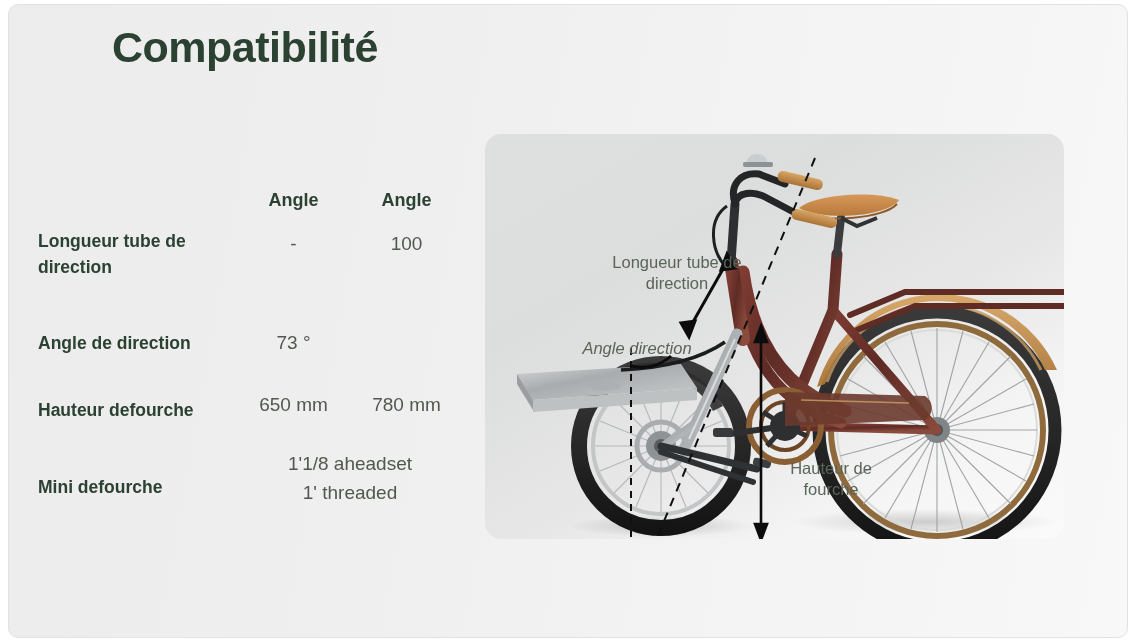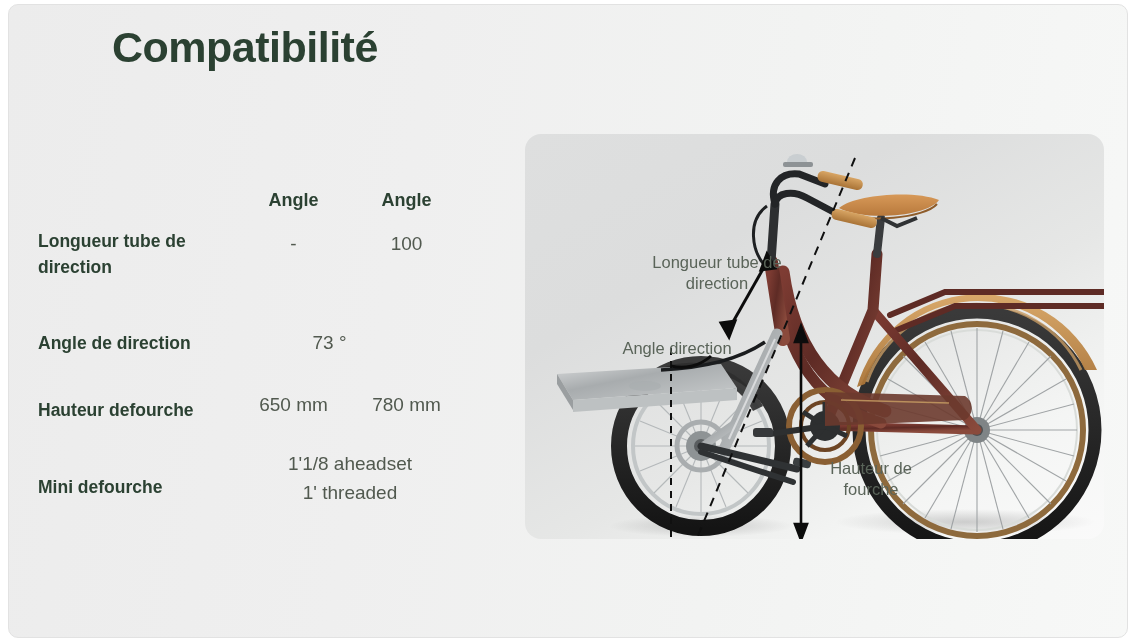--- a/index.html
+++ b/index.html
@@ -74,21 +74,21 @@
   }
   .head-row .cell-val {
     font-size: 18px;
     font-weight: 700;
     color: #2b4132;
   }
 
   
   #row-head      { margin-bottom: 14px; }
   #row-longueur  { margin-bottom: 0px; }
-  #row-angle     { margin-bottom: 0px; gap: 36px; }
+  #row-angle     { margin-bottom: 0px; }
   #row-hauteur   { margin-bottom: 0px; }
   #row-pivot     { margin-bottom: 0px; }
 
   .r-long  .cell-label { padding-top: 0px; }
   .r-long  .cell-val   { padding-top: 2px; }
   .r-angle             { margin-top: 48px; }
   .r-angle .cell-label { padding-top: 1px; }
   .r-haut              { margin-top: 34px; }
   .r-haut  .cell-label { padding-top: 6px; }
   .r-piv               { margin-top: 27px; }
@@ -97,34 +97,33 @@
   
   #bike-panel {
     position: absolute;
     left: 476px;
     top: 129px;
     width: 579px;
     height: 405px;
     border-radius: 16px;
     overflow: hidden;
     background: linear-gradient(150deg, #dedfdf 0%, #dcdddd 30%, #e6e7e6 58%, #f4f5f4 80%, #fafafa 100%);
-    margin-left: 40px;
   }
   #bike-svg { position: absolute; left: 0; top: 0; }
 
   .anno-text {
     position: absolute;
     font-size: 16.5px;
     color: #5a6459;
     text-align: center;
     line-height: 1.28;
     white-space: pre-line;
   }
   #anno-longueur { left: 92px; top: 118px; width: 200px; }
-  #anno-angle    { left: 62px; top: 204px; width: 180px; }
+  #anno-angle    { left: 62px; top: 204px; width: 180px; font-style: italic; }
   #anno-hauteur  { left: 266px; top: 324px; width: 160px; }
 </style>
 </head>
 <body>
 
 <div id="slide-card">
 
   <div id="page-title">Compatibilité</div>
 
   <div id="spec-table">

